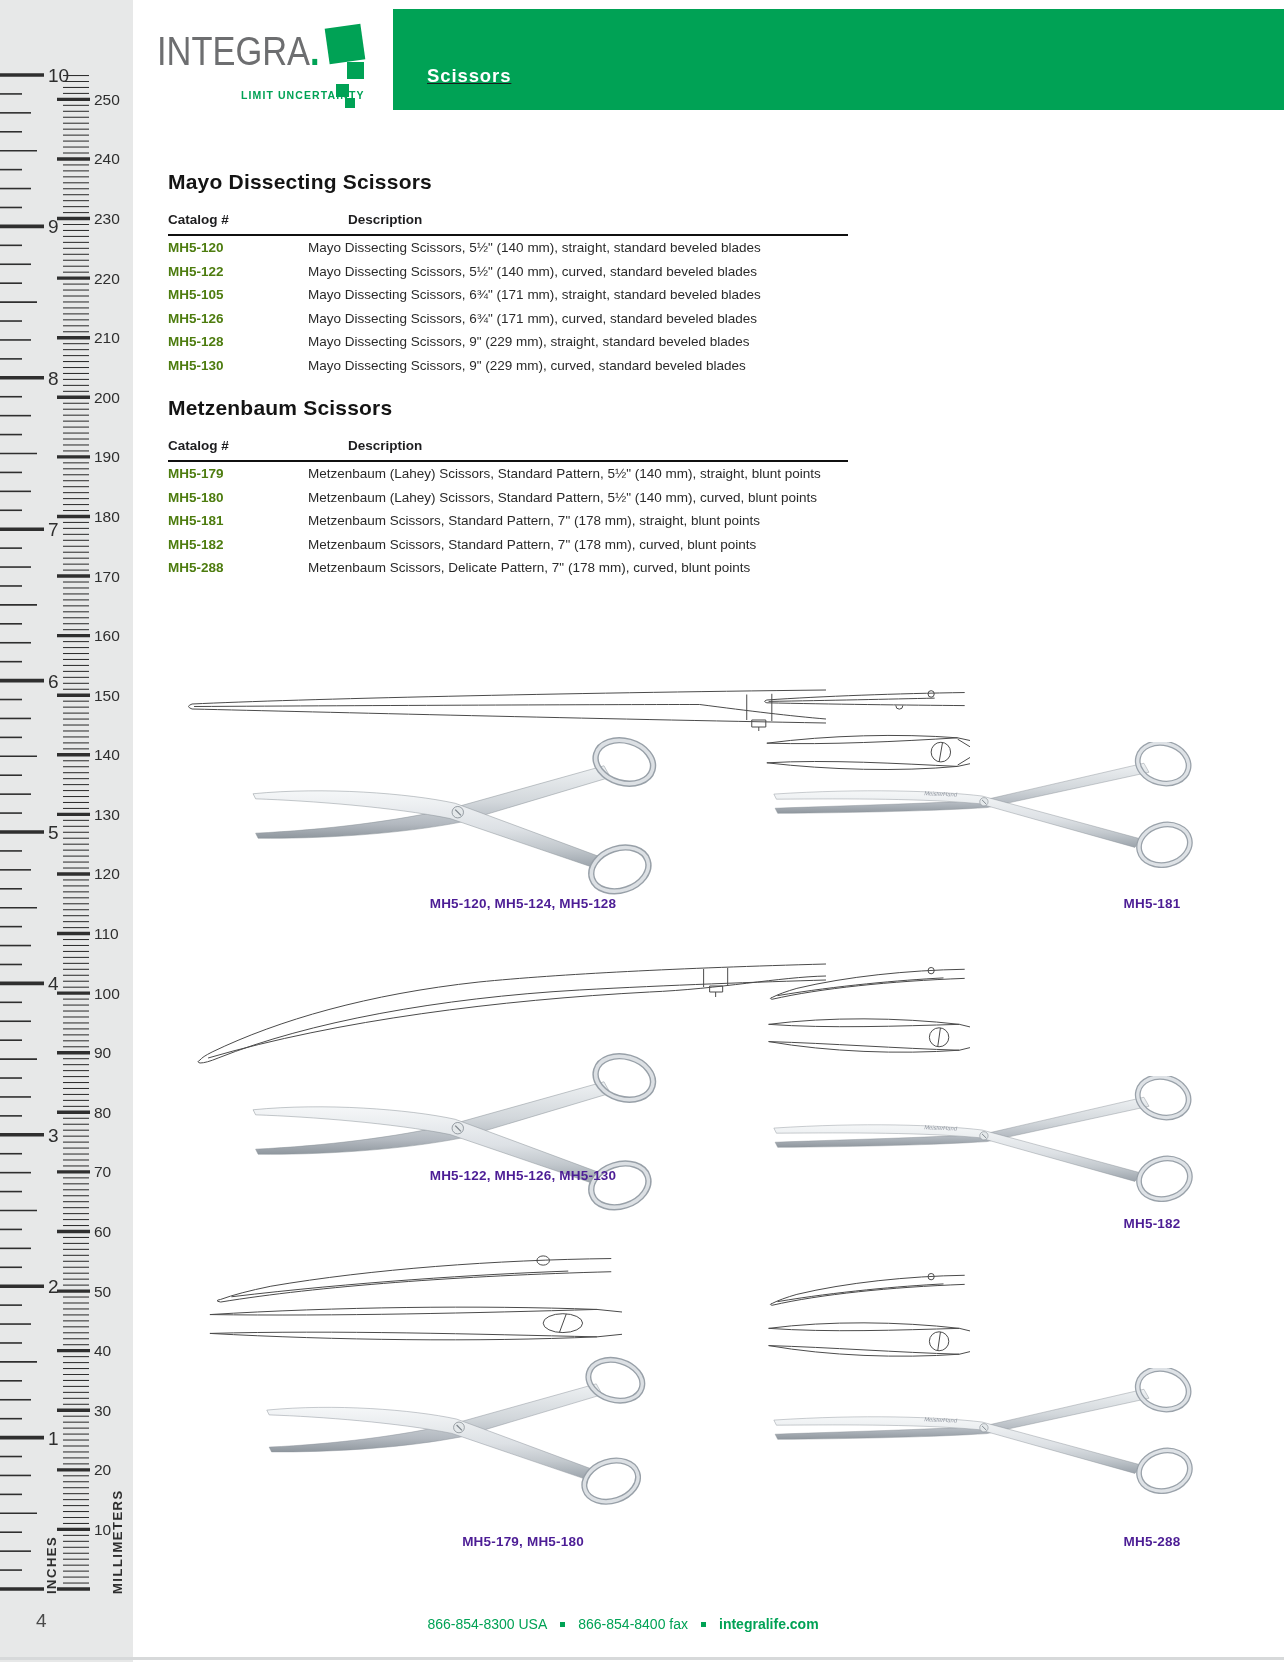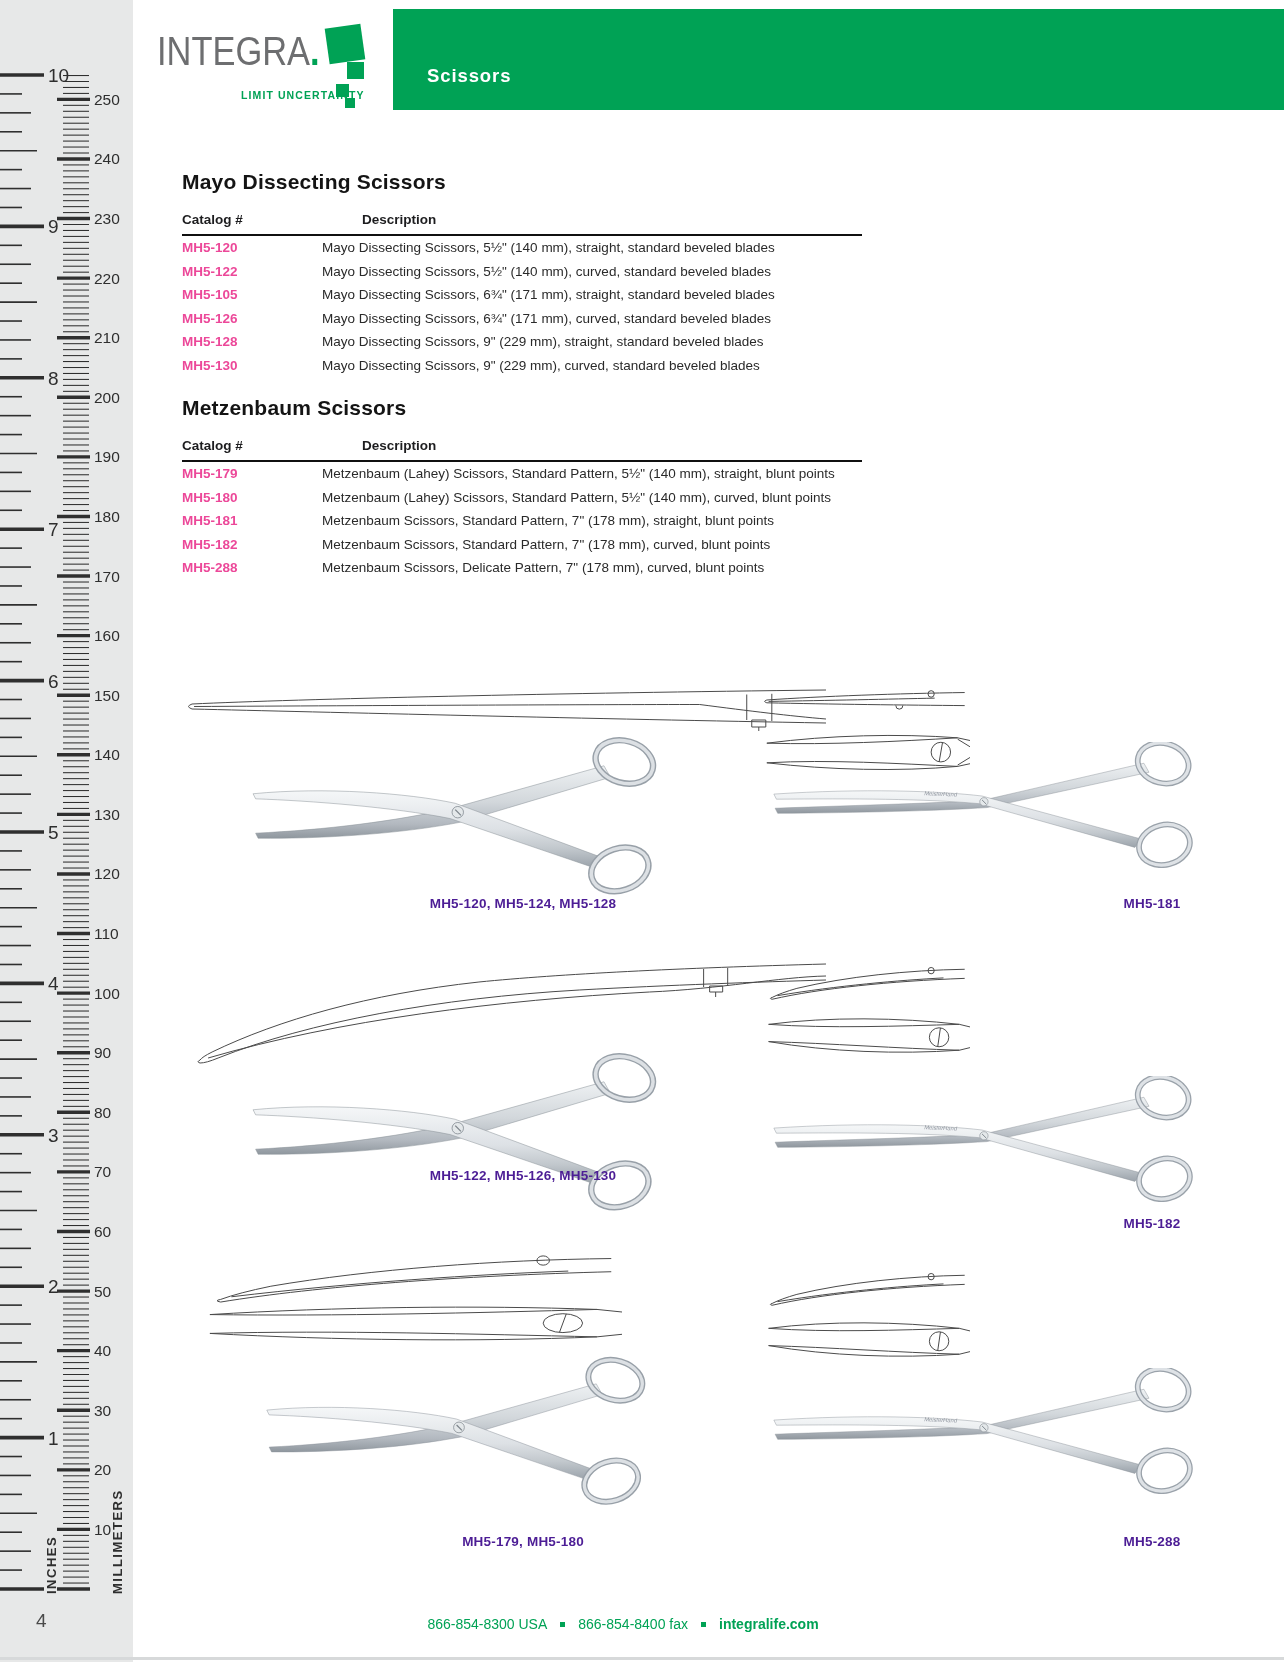--- a/index.html
+++ b/index.html
@@ -5,35 +5,35 @@
   html,body{margin:0;padding:0;background:#fff;}
   body{font-family:"Liberation Sans",sans-serif;}
   #page{position:relative;width:1284px;height:1662px;background:#ffffff;overflow:hidden;color:#1d1d1f;}
   .abs{position:absolute;}
 
   
   .ruler{left:0;top:0;width:133px;height:1662px;background:#e7e8e8;}
   .ruler svg text{font-family:"Liberation Sans",sans-serif;fill:#2e2e2e;}
 
   
-  .greenbar{left:393px;top:9px;width:891px;height:101px;display:flex;align-items:flex-end;}
+  .greenbar{left:393px;top:9px;width:891px;height:101px;display:flex;align-items:flex-end;text-decoration:underline;}
   .greenbar .t{color:#fff;font-weight:bold;font-size:18.5px;letter-spacing:.9px;padding:0 0 23px 34px;}
   .logo-word{left:157px;top:28px;font-size:41px;color:#6d6e70;letter-spacing:0;transform:scaleX(.84);transform-origin:left top;white-space:nowrap;}
   .logo-dot{font-weight:bold;}
   .tagline{left:241px;top:89px;font-size:10.5px;font-weight:bold;letter-spacing:1.1px;}
   .sq{position:absolute;}
 
   
-  .section{position:absolute;left:182px;width:680px;}
+  .section{position:absolute;left:168px;width:680px;}
   .sec-title{font-size:21px;font-weight:bold;color:#141414;letter-spacing:.2px;margin:0 0 15px 0;}
   .thead{display:flex;font-weight:bold;font-size:13.5px;padding:3px 0 7px 0;border-bottom:2.6px solid #101010;gap:40px;}
   .c1{width:140px;flex:0 0 140px;}
   .c2{flex:1;}
   .trow{display:flex;font-size:13.5px;line-height:23.6px;color:#2a2a2a;}
-  .trow .c1{font-weight:bold;color:#ec4899;}
+  .trow .c1{font-weight:bold;color:#4d7c0f;}
 
   
   .fig{position:absolute;}
   .cap{position:absolute;width:400px;text-align:center;font-weight:bold;font-size:13.5px;color:#4c1d95;letter-spacing:.2px;}
   .la path,.la circle{stroke:#4b4b4b;fill:none;stroke-width:1;vector-effect:non-scaling-stroke;}
 
   
   .footer{position:absolute;left:0;top:1616px;width:1190px;display:flex;justify-content:center;align-items:center;gap:13px;font-size:14px;padding-left:28px;}
   .footer .site{font-weight:bold;}
   .bullet{width:5px;height:5px;display:inline-block;}

